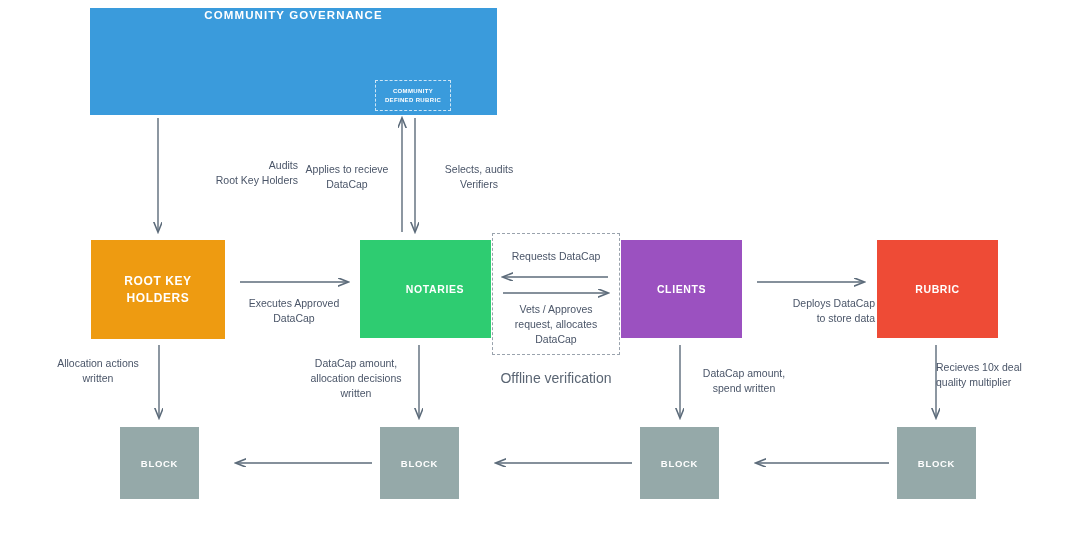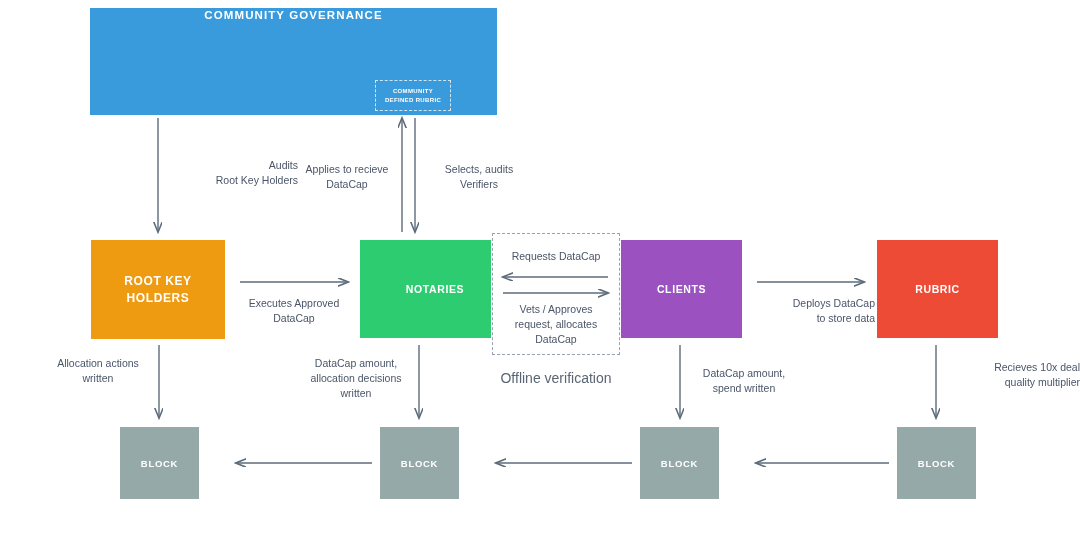--- a/index.html
+++ b/index.html
@@ -202,16 +202,16 @@
   <div class="lbl" style="left:42px; top:356px; width:112px; text-align:center;">Allocation actions
 written</div>
 
   <div class="lbl" style="left:300px; top:356px; width:112px; text-align:center;">DataCap amount,
 allocation decisions
 written</div>
 
   <div class="lbl" style="left:688px; top:366px; width:112px; text-align:center;">DataCap amount,
 spend written</div>
 
-  <div class="lbl" style="left:968px; top:360px; width:112px; text-align:right;">Recieves 10x deal
+  <div class="lbl" style="left:936px; top:360px; width:112px; text-align:left;">Recieves 10x deal
 quality multiplier</div>
 
 </div>
 
 </body></html>

